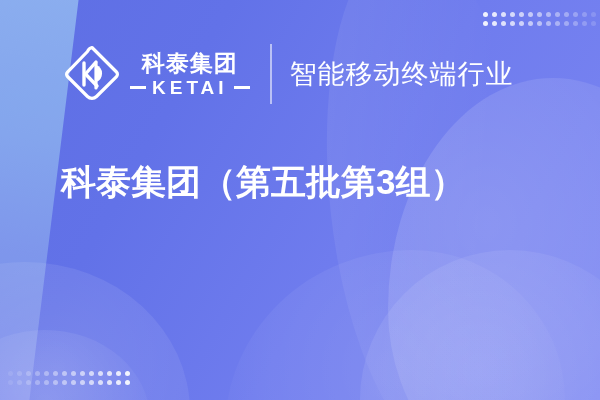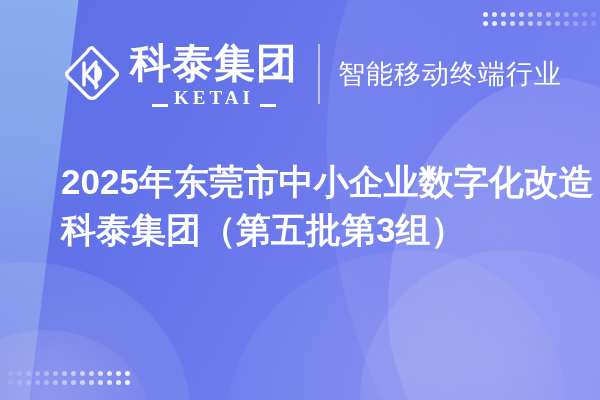--- a/index.html
+++ b/index.html
@@ -123,33 +123,32 @@
   .logo-words {
     margin-left: 8px;
     display: flex;
     flex-direction: column;
     align-items: center;
     justify-content: center;
   }
 
   .logo-cn {
     color: #ffffff;
-    font-size: 41px;
+    font-size: 23px;
     font-weight: bold;
     letter-spacing: 1px;
     line-height: 1.08;
     white-space: nowrap;
   }
 
   .logo-en-wrap {
     display: flex;
-    align-items: flex-end;
+    align-items: center;
     gap: 6px;
     margin-top: 2px;
-    font-family: Liberation Serif, serif;
   }
   .logo-dash {
     display: block;
     width: 16px;
     height: 3px;
     background: #ffffff;
   }
   .logo-en {
     color: #ffffff;
     font-size: 19px;
@@ -305,17 +304,16 @@
     </div>
 
     <div class="divider"></div>
 
     <div class="tagline">
       <div class="tagline-main">智能移动终端行业</div>
     </div>
   </div>
 
   <div class="title">
-    <span class="title-line">2025年东莞市中小企业数字化改造</span>
     <span class="title-line">科泰集团（第五批第3组）</span>
   </div>
 
 </div>
 
 </body></html>

